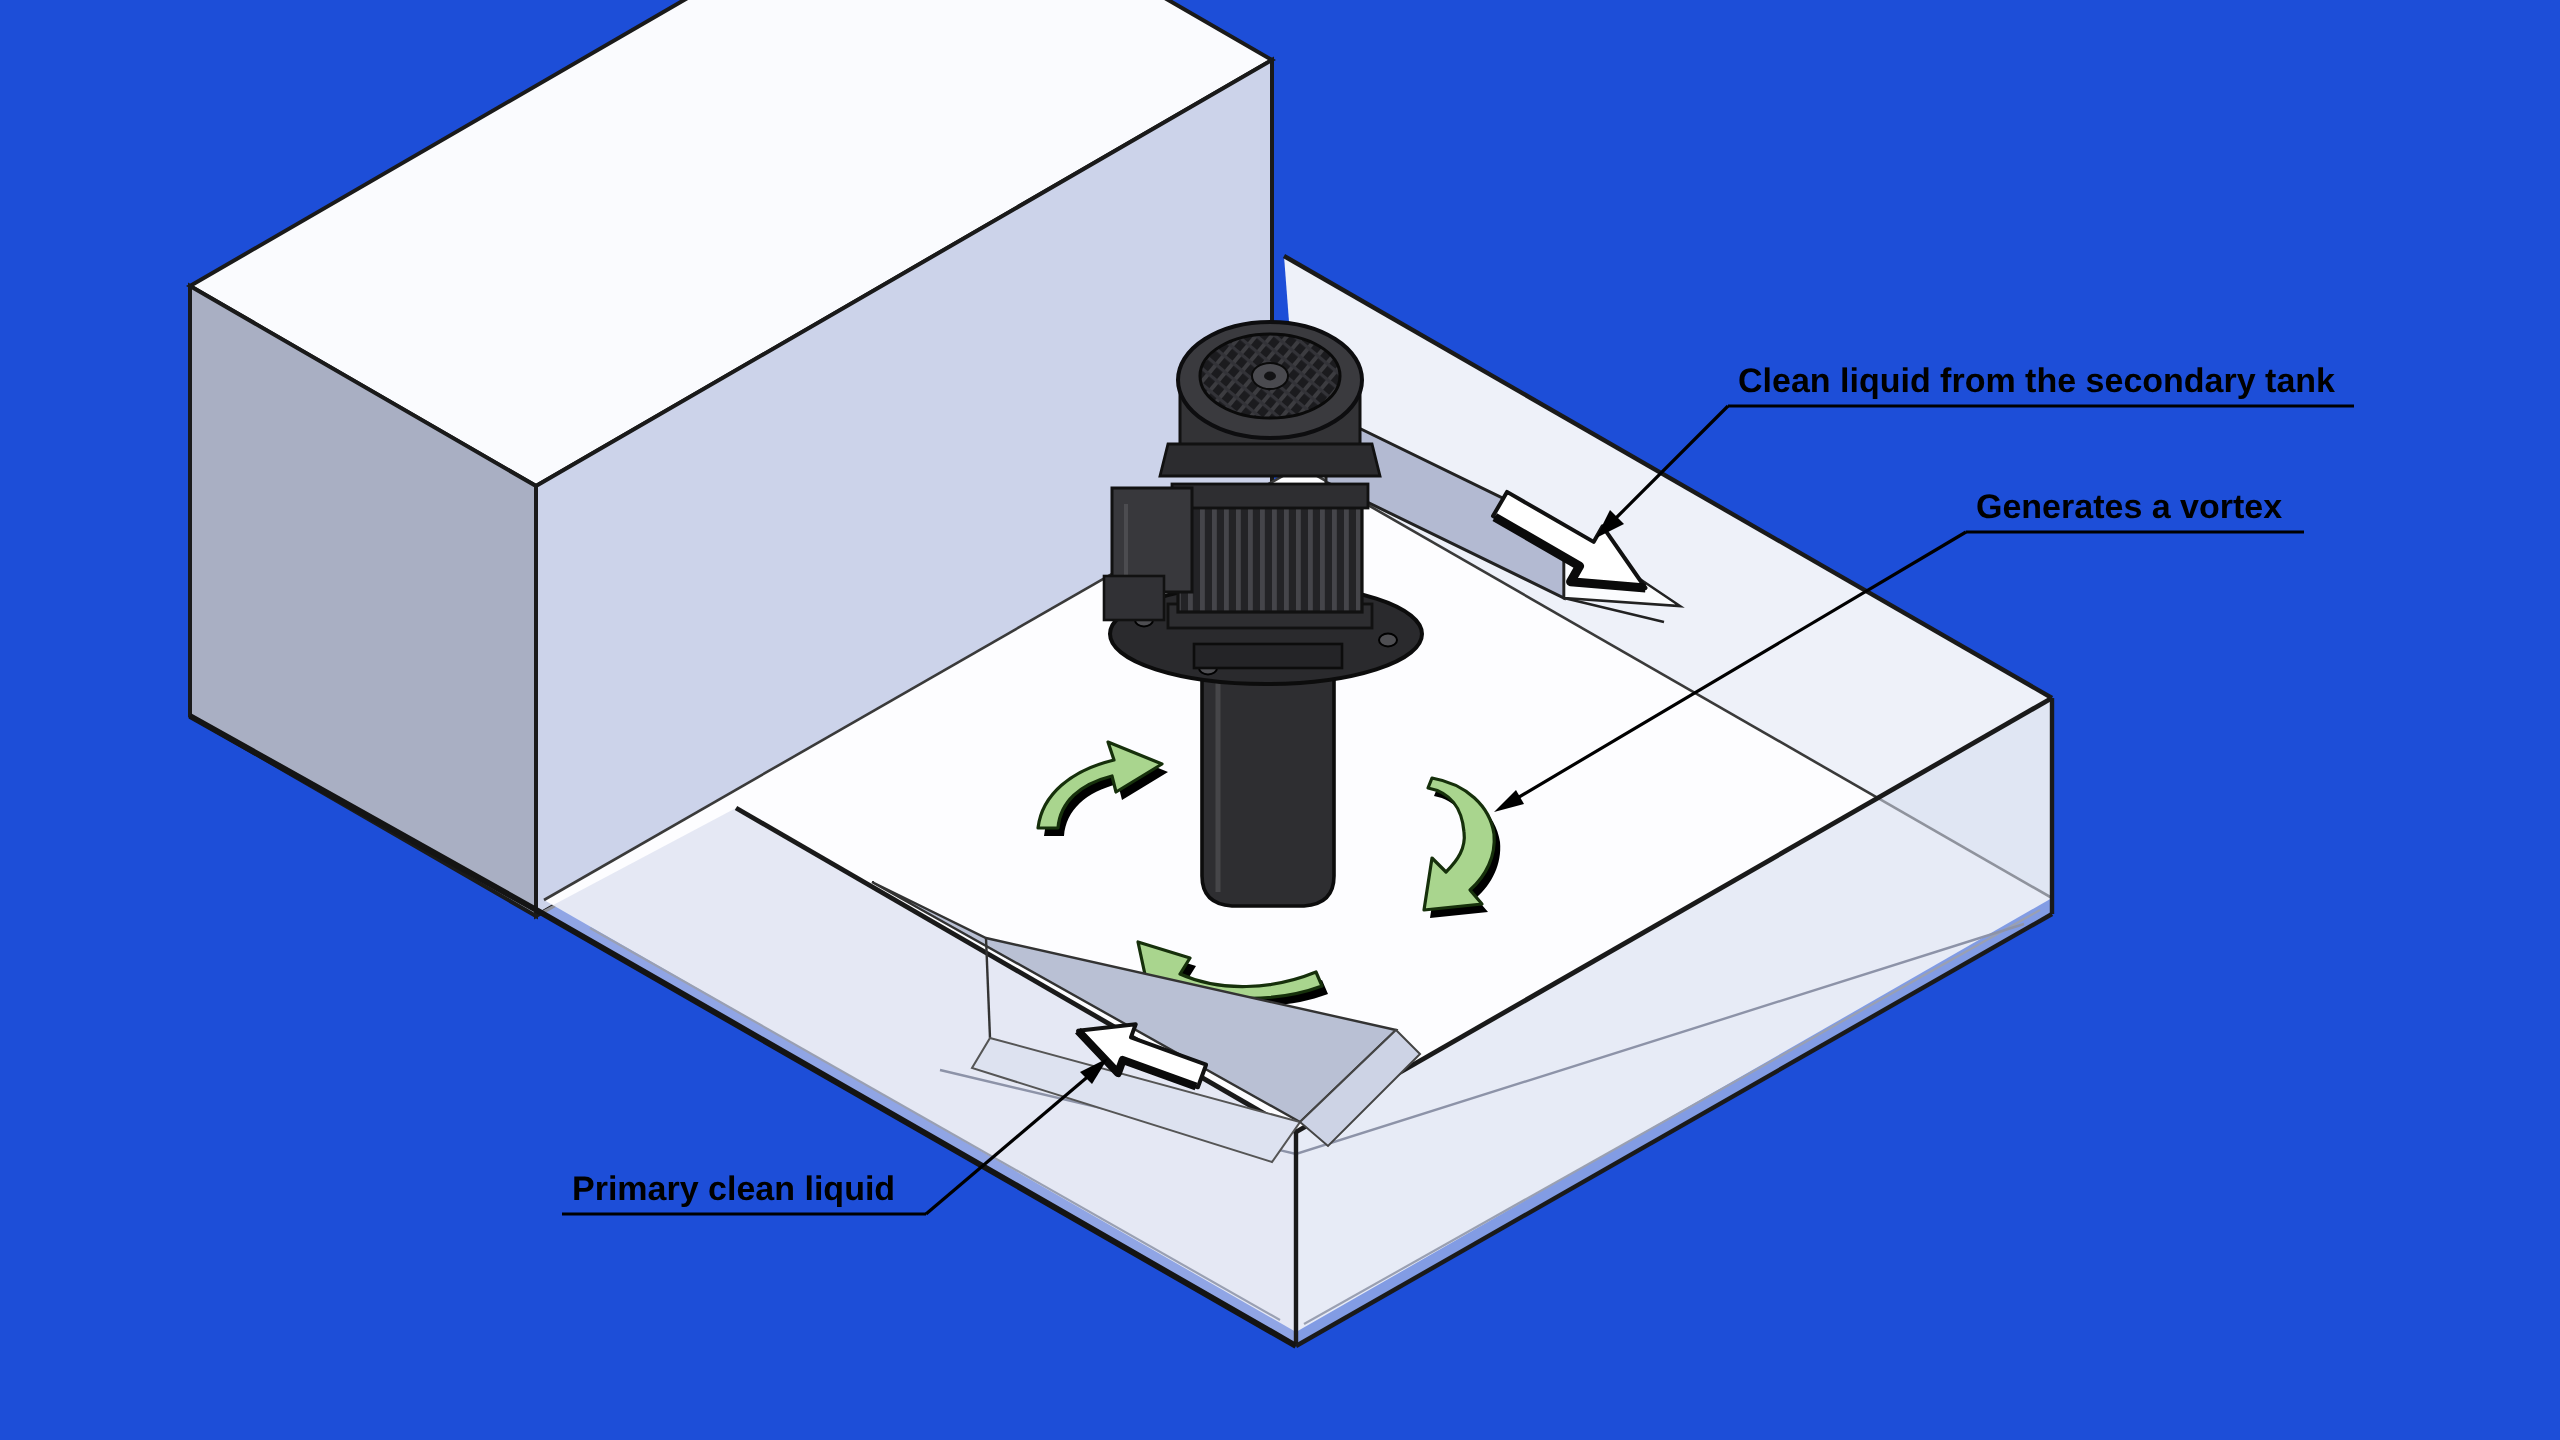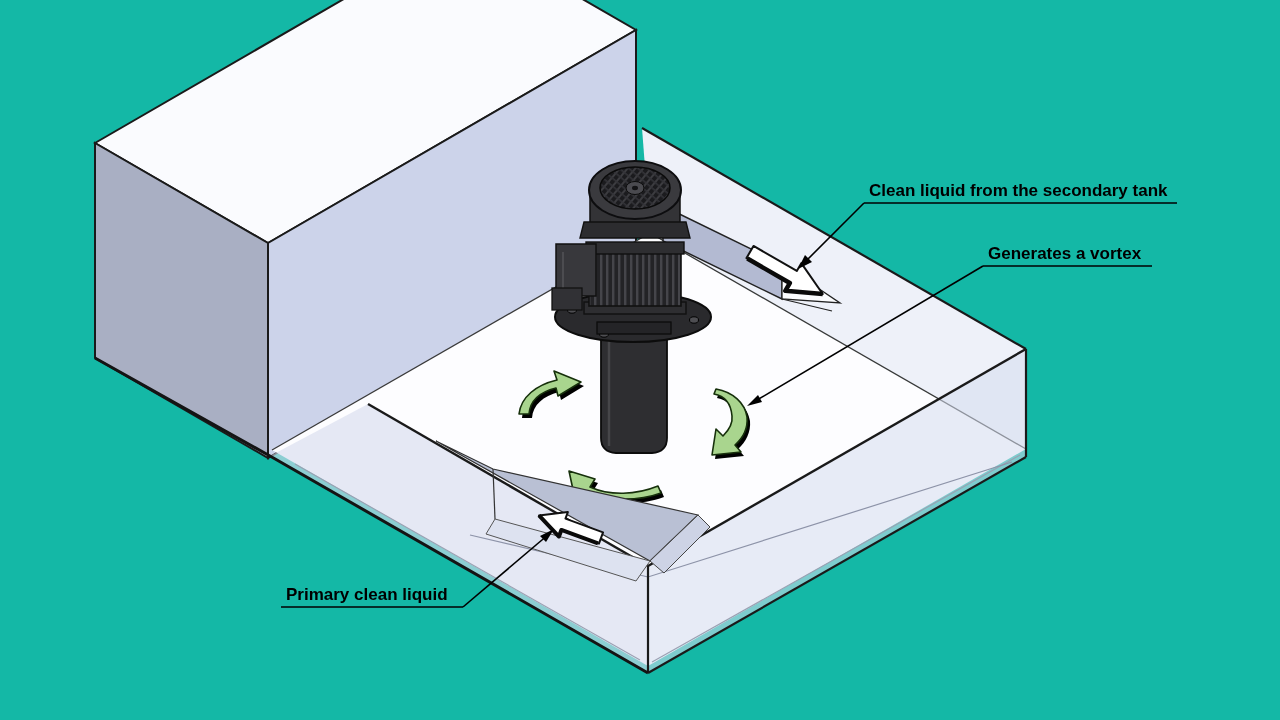--- a/index.html
+++ b/index.html
@@ -1,16 +1,16 @@
 <!DOCTYPE html>
 <html><head>
 <meta charset="utf-8">
 <style>
   html,body{margin:0;padding:0;background:#ffffff;}
-  .stage{position:relative;width:1280px;height:720px;background:#14b8a6;overflow:hidden;
+  .stage{position:relative;width:1280px;height:720px;background:#1d4ed8;overflow:hidden;
          font-family:"Liberation Sans", sans-serif;}
   svg{position:absolute;left:0;top:0;}
   text.cad-label{font-family:"Liberation Sans", sans-serif;font-size:17px;font-weight:bold;fill:#000;}
 </style>
 </head>
 <body>
 
 <div class="stage">
 <svg width="1280" height="720" viewBox="0 0 1280 720">
   <defs>

